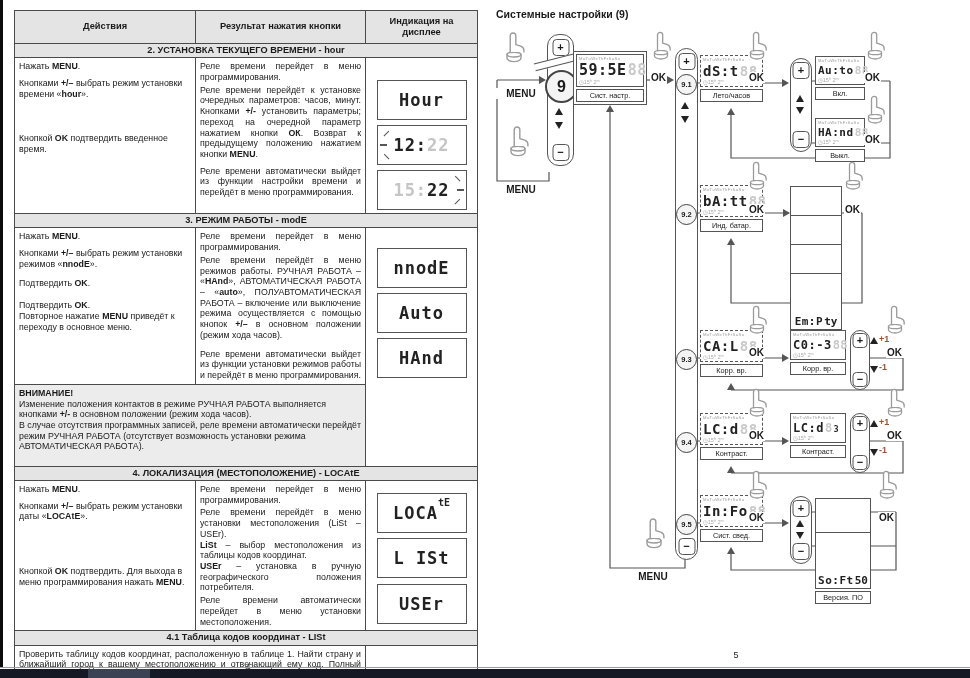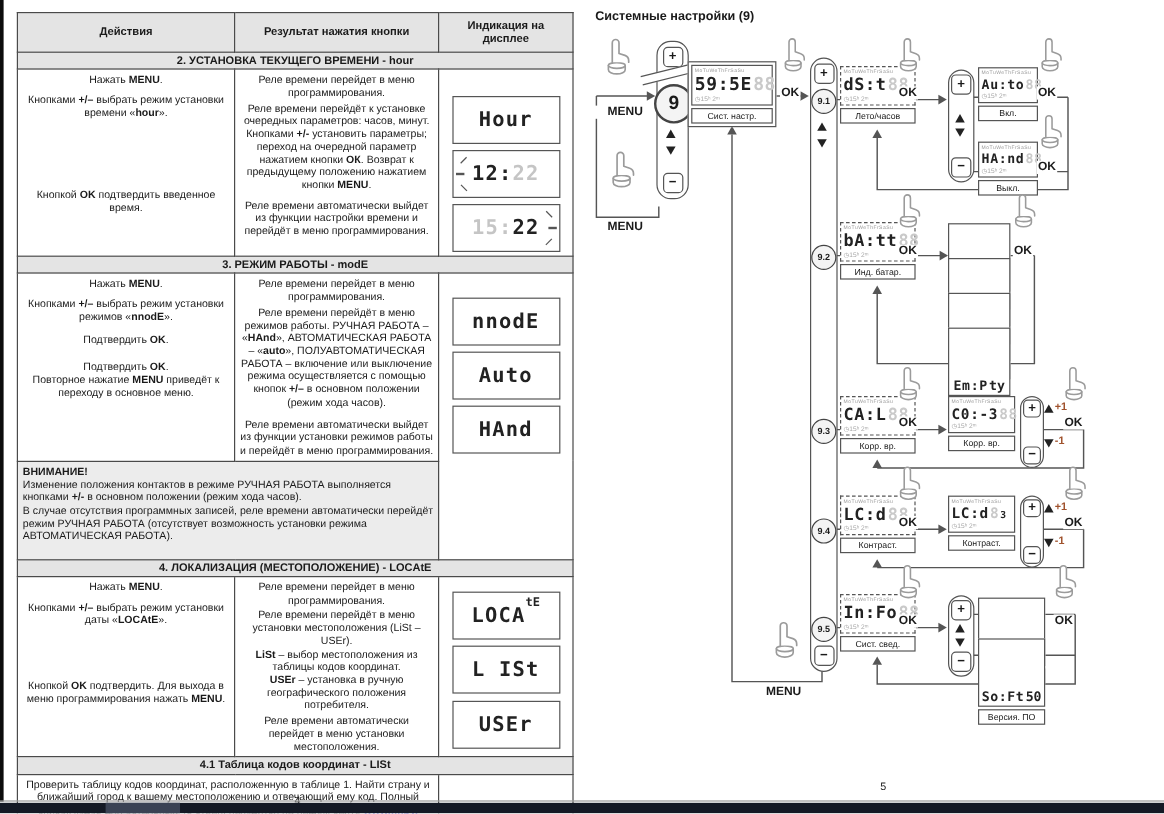--- a/index.html
+++ b/index.html
@@ -10,21 +10,21 @@
   .bottom-bar{position:absolute;left:0;top:669px;width:970px;height:9px;background:#141925;}
   .bottom-bar .seg{position:absolute;left:88px;top:0;width:62px;height:9px;background:#3a4254;}
 
   
   .man{position:absolute;left:14px;top:10px;width:463px;border-collapse:collapse;table-layout:fixed;
        font-size:8.8px;line-height:1.22;}
   .man td{border:1px solid #4a4a4a;vertical-align:top;padding:3px 4px;}
   .man tr.hdr td{background:#e4e4e4;font-weight:bold;text-align:center;vertical-align:middle;height:26px;font-size:9.3px;}
   .man tr.sec td{background:#e4e4e4;font-weight:bold;text-align:center;height:11px;padding:1px;font-size:9.2px;}
   .man td.res{text-align:justify;}
-  .man p{margin:0;text-align:center;}
+  .man p{margin:0;}
   .man .att{background:#ececec;}
   .man .att p{margin:0;text-align:left;}
   .ind-cell{vertical-align:top;}
   .tlcd{width:88px;height:38px;border:1.3px solid #555;margin:0 auto;background:#fff;position:relative;
         display:flex;align-items:center;justify-content:center;}
   .tseg{font-family:"DejaVu Sans Mono",monospace;font-weight:bold;font-size:17px;letter-spacing:1px;color:#222;line-height:1;}
   .tseg.ghost{color:#c5c5c5;}
   .tseg.sub{font-size:10px;letter-spacing:0;align-self:flex-end;margin-bottom:24px;}
   .ray{position:absolute;width:7px;height:1.4px;background:#555;}
   .link{color:#0000cc;font-weight:bold;text-decoration:underline;}
@@ -96,21 +96,21 @@
       <td>Индикация на дисплее</td>
     </tr>
 
     <tr class="sec">
           <td colspan="3">2. УСТАНОВКА ТЕКУЩЕГО ВРЕМЕНИ - hour</td>
         </tr>
     <tr style="height:143px">
       <td>
         <p>Нажать <b>MENU</b>.</p>
         <p style="margin-top:6px">Кнопками <b>+/–</b> выбрать режим установки времени «<b>hour</b>».</p>
-        <p style="margin-top:58px">Кнопкой <b>OK</b> подтвердить введенное время.</p>
+        <p style="margin-top:34px">Кнопкой <b>OK</b> подтвердить введенное время.</p>
       </td>
       <td class="res">
         <p>Реле времени перейдет в меню программирования.</p>
         <p style="margin-top:2px">Реле времени перейдёт к установке очередных параметров: часов, минут. Кнопками <b>+/-</b> установить параметры; переход на очередной параметр нажатием кнопки <b>ОК</b>. Возврат к предыдущему положению нажатием кнопки <b>MENU</b>.</p>
         <p style="margin-top:6px">Реле времени автоматически выйдет из функции настройки времени и перейдёт в меню программирования.</p>
       </td>
       <td class="ind-cell">
         <div class="tlcd" style="margin-top:19px">
           <span class="tseg">Hour</span>
         </div>

